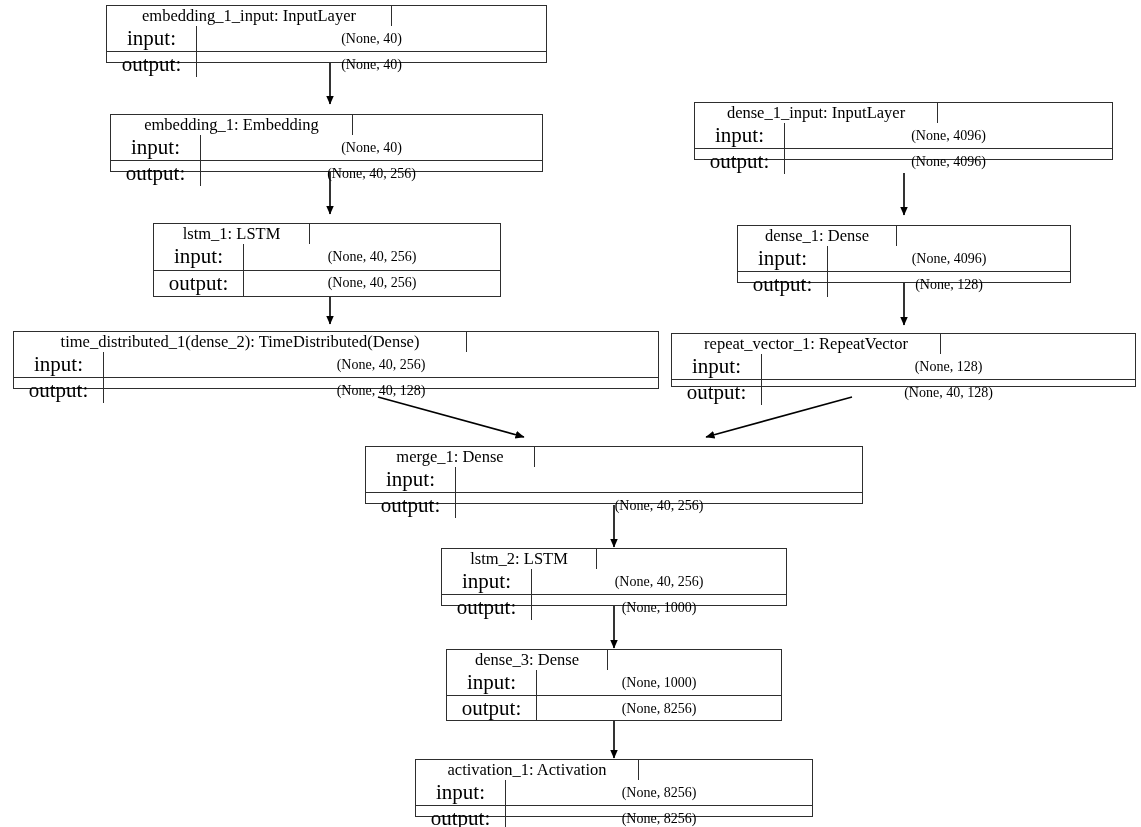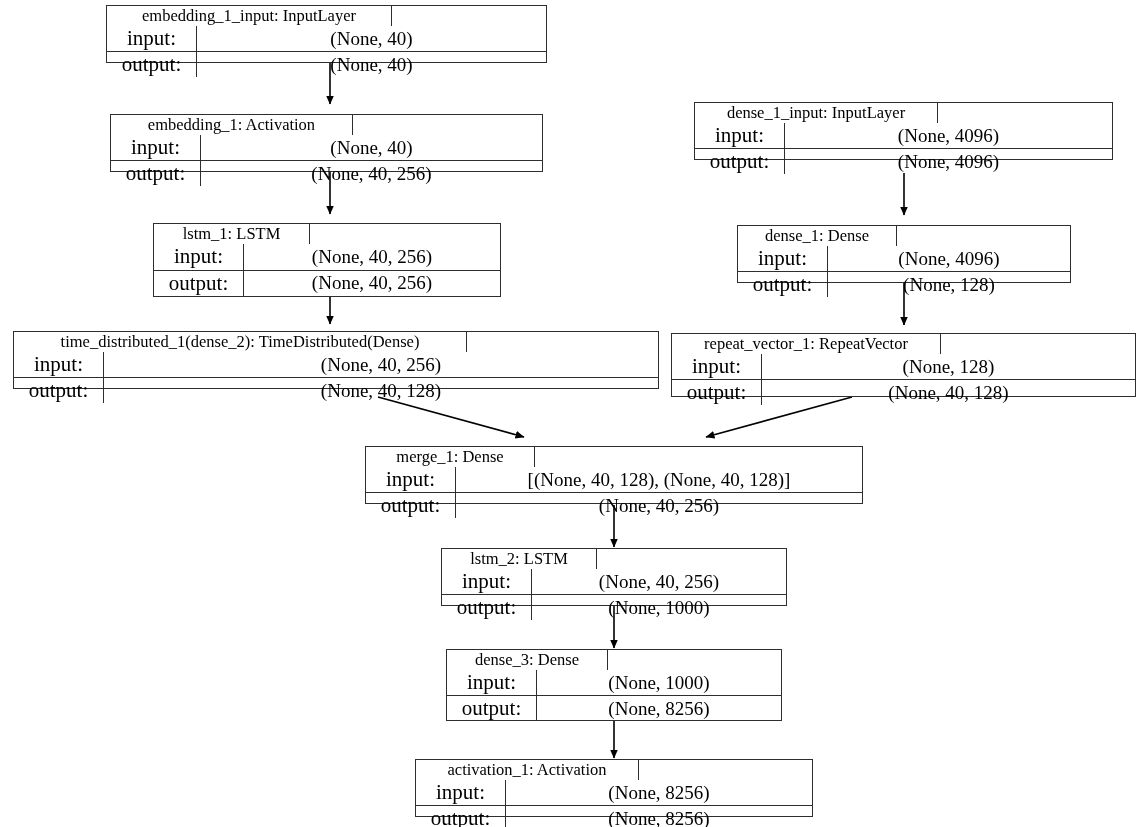--- a/index.html
+++ b/index.html
@@ -59,21 +59,21 @@
     color: #000000;
     border-right: 1.4px solid #2e2e2e;
     padding: 0 8px;
   }
   .node .io-value {
     display: flex;
     align-items: center;
     justify-content: center;
     flex: 1 1 auto;
     white-space: nowrap;
-    font-size: 19px;
+    font-size: 14px;
     color: #000000;
     padding: 0 10px;
   }
   
   #edges {
     position: absolute;
     left: 0;
     top: 0;
     width: 1141px;
     height: 827px;
@@ -113,21 +113,21 @@
         <div class="io-value">(None, 40)</div>
       </div>
       <div class="io-row">
         <div class="io-label" style="width:73px;">output:</div>
         <div class="io-value">(None, 40)</div>
       </div>
     </div>
   </div>
 
   <div class="node" style="left:110px; top:114px; width:433px; height:58px;">
-    <div class="name-cell" style="width:221px;">embedding_1: Activation</div>
+    <div class="name-cell" style="width:221px;">embedding_1: Embedding</div>
     <div class="io-cell">
       <div class="io-row top">
         <div class="io-label" style="width:73px;">input:</div>
         <div class="io-value">(None, 40)</div>
       </div>
       <div class="io-row">
         <div class="io-label" style="width:73px;">output:</div>
         <div class="io-value">(None, 40, 256)</div>
       </div>
     </div>
@@ -182,40 +182,39 @@
         <div class="io-label" style="width:73px;">input:</div>
         <div class="io-value">(None, 4096)</div>
       </div>
       <div class="io-row">
         <div class="io-label" style="width:73px;">output:</div>
         <div class="io-value">(None, 128)</div>
       </div>
     </div>
   </div>
 
-  <div class="node" style="left:671px; top:333px; width:465px; height:64px;">
+  <div class="node" style="left:671px; top:333px; width:465px; height:54px;">
     <div class="name-cell" style="width:248px;">repeat_vector_1: RepeatVector</div>
     <div class="io-cell">
       <div class="io-row top">
         <div class="io-label" style="width:73px;">input:</div>
         <div class="io-value">(None, 128)</div>
       </div>
       <div class="io-row">
         <div class="io-label" style="width:73px;">output:</div>
         <div class="io-value">(None, 40, 128)</div>
       </div>
     </div>
   </div>
 
   <div class="node" style="left:365px; top:446px; width:498px; height:58px;">
     <div class="name-cell" style="width:148px;">merge_1: Dense</div>
     <div class="io-cell">
       <div class="io-row top">
         <div class="io-label" style="width:73px;">input:</div>
-        <div class="io-value">[(None, 40, 128), (None, 40, 128)]</div>
       </div>
       <div class="io-row">
         <div class="io-label" style="width:73px;">output:</div>
         <div class="io-value">(None, 40, 256)</div>
       </div>
     </div>
   </div>
 
   <div class="node" style="left:441px; top:548px; width:346px; height:58px;">
     <div class="name-cell" style="width:134px;">lstm_2: LSTM</div>

